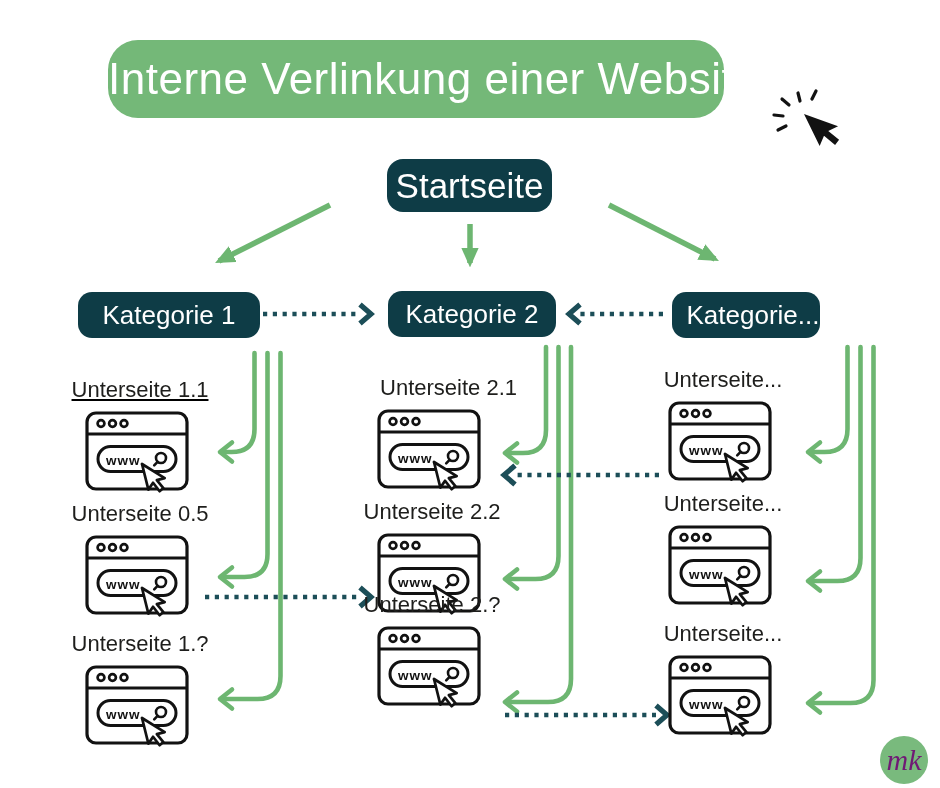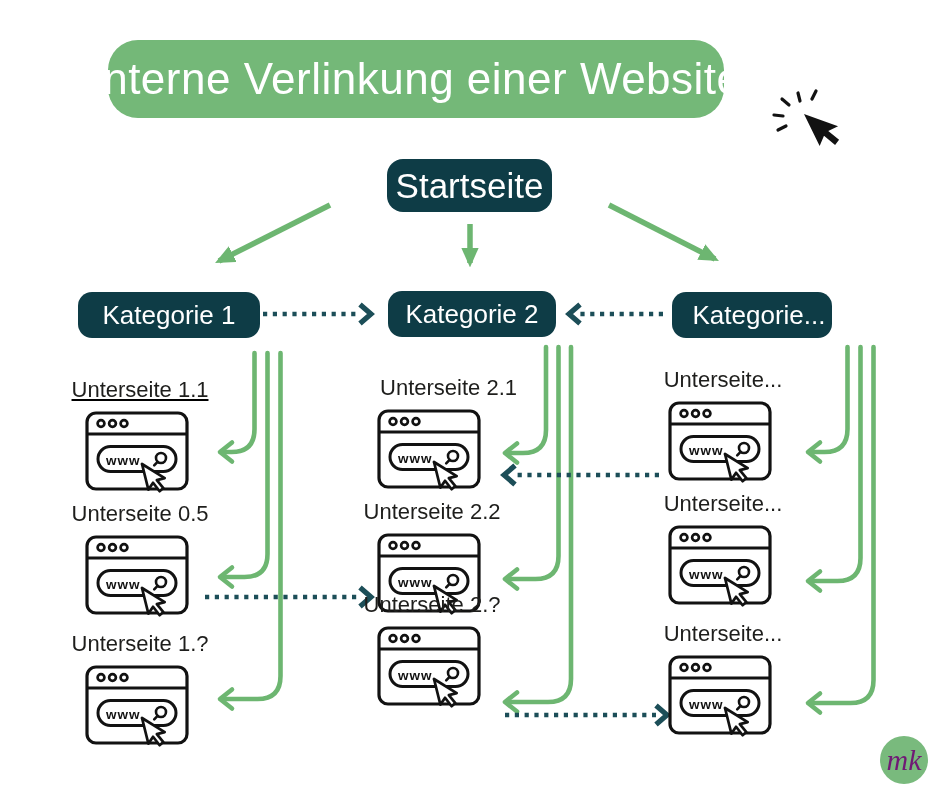--- a/index.html
+++ b/index.html
@@ -3,21 +3,21 @@
 <meta charset="utf-8">
 <style>
   *{box-sizing:border-box;}
   html,body{margin:0;padding:0;background:#ffffff;}
   body{font-family:"Liberation Sans",sans-serif;}
   .canvas{position:relative;width:940px;height:788px;background:#ffffff;overflow:hidden;}
 
   .banner{
     position:absolute;left:108px;top:40px;width:616px;height:78px;
     background:#74b878;border-radius:30px;z-index:2;
-    display:flex;align-items:center;justify-content:center;
+    display:flex;align-items:center;
   }
   .banner span{color:#ffffff;font-size:44px;letter-spacing:.5px;white-space:nowrap;}
 
   .node{
     position:absolute;background:#0e3c46;color:#ffffff;z-index:2;
     display:flex;align-items:center;justify-content:center;white-space:nowrap;
   }
   .startseite{left:387px;top:159px;width:165px;height:53px;font-size:35px;border-radius:16px;}
   .category{height:46px;font-size:26px;border-radius:14px;}
 
@@ -99,21 +99,21 @@
     <span>Startseite</span>
   </div>
 
   <div id="categories">
       <div class="node category" style="left: 78px; top: 292px; width: 182px;">
         <span>Kategorie 1</span>
       </div>
       <div class="node category" style="left: 388px; top: 291px; width: 168px;">
         <span>Kategorie 2</span>
       </div>
-      <div class="node category" style="left: 672px; top: 292px; width: 160px; padding-left: 14px;">
+      <div class="node category" style="left: 672px; top: 292px; width: 148px; padding-left: 14px;">
         <span>Kategorie...</span>
       </div>
     </div>
 
   <div id="subpages">
       <div class="subpage" style="left: 55px; top: 377px; text-decoration: underline;">
         <div class="subpage-label">Unterseite 1.1</div>
         <svg width="110" height="95" viewBox="0 0 110 95">
     <rect x="2" y="2" width="100" height="76" rx="9" fill="#ffffff" stroke="#121212" stroke-width="3.2"></rect>
     <line x1="2" y1="23" x2="102" y2="23" stroke="#121212" stroke-width="3.2"></line>

